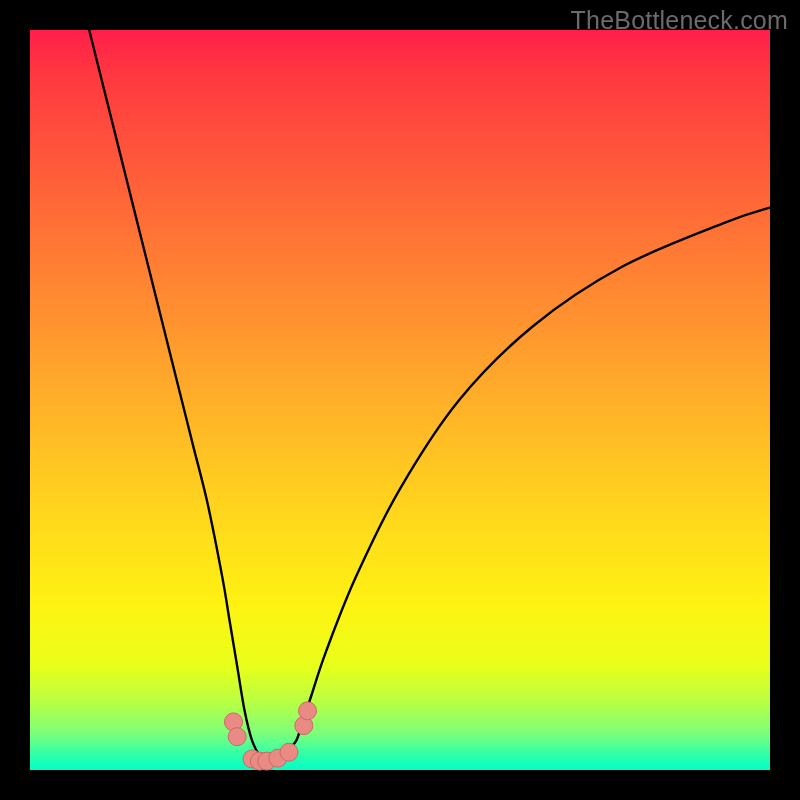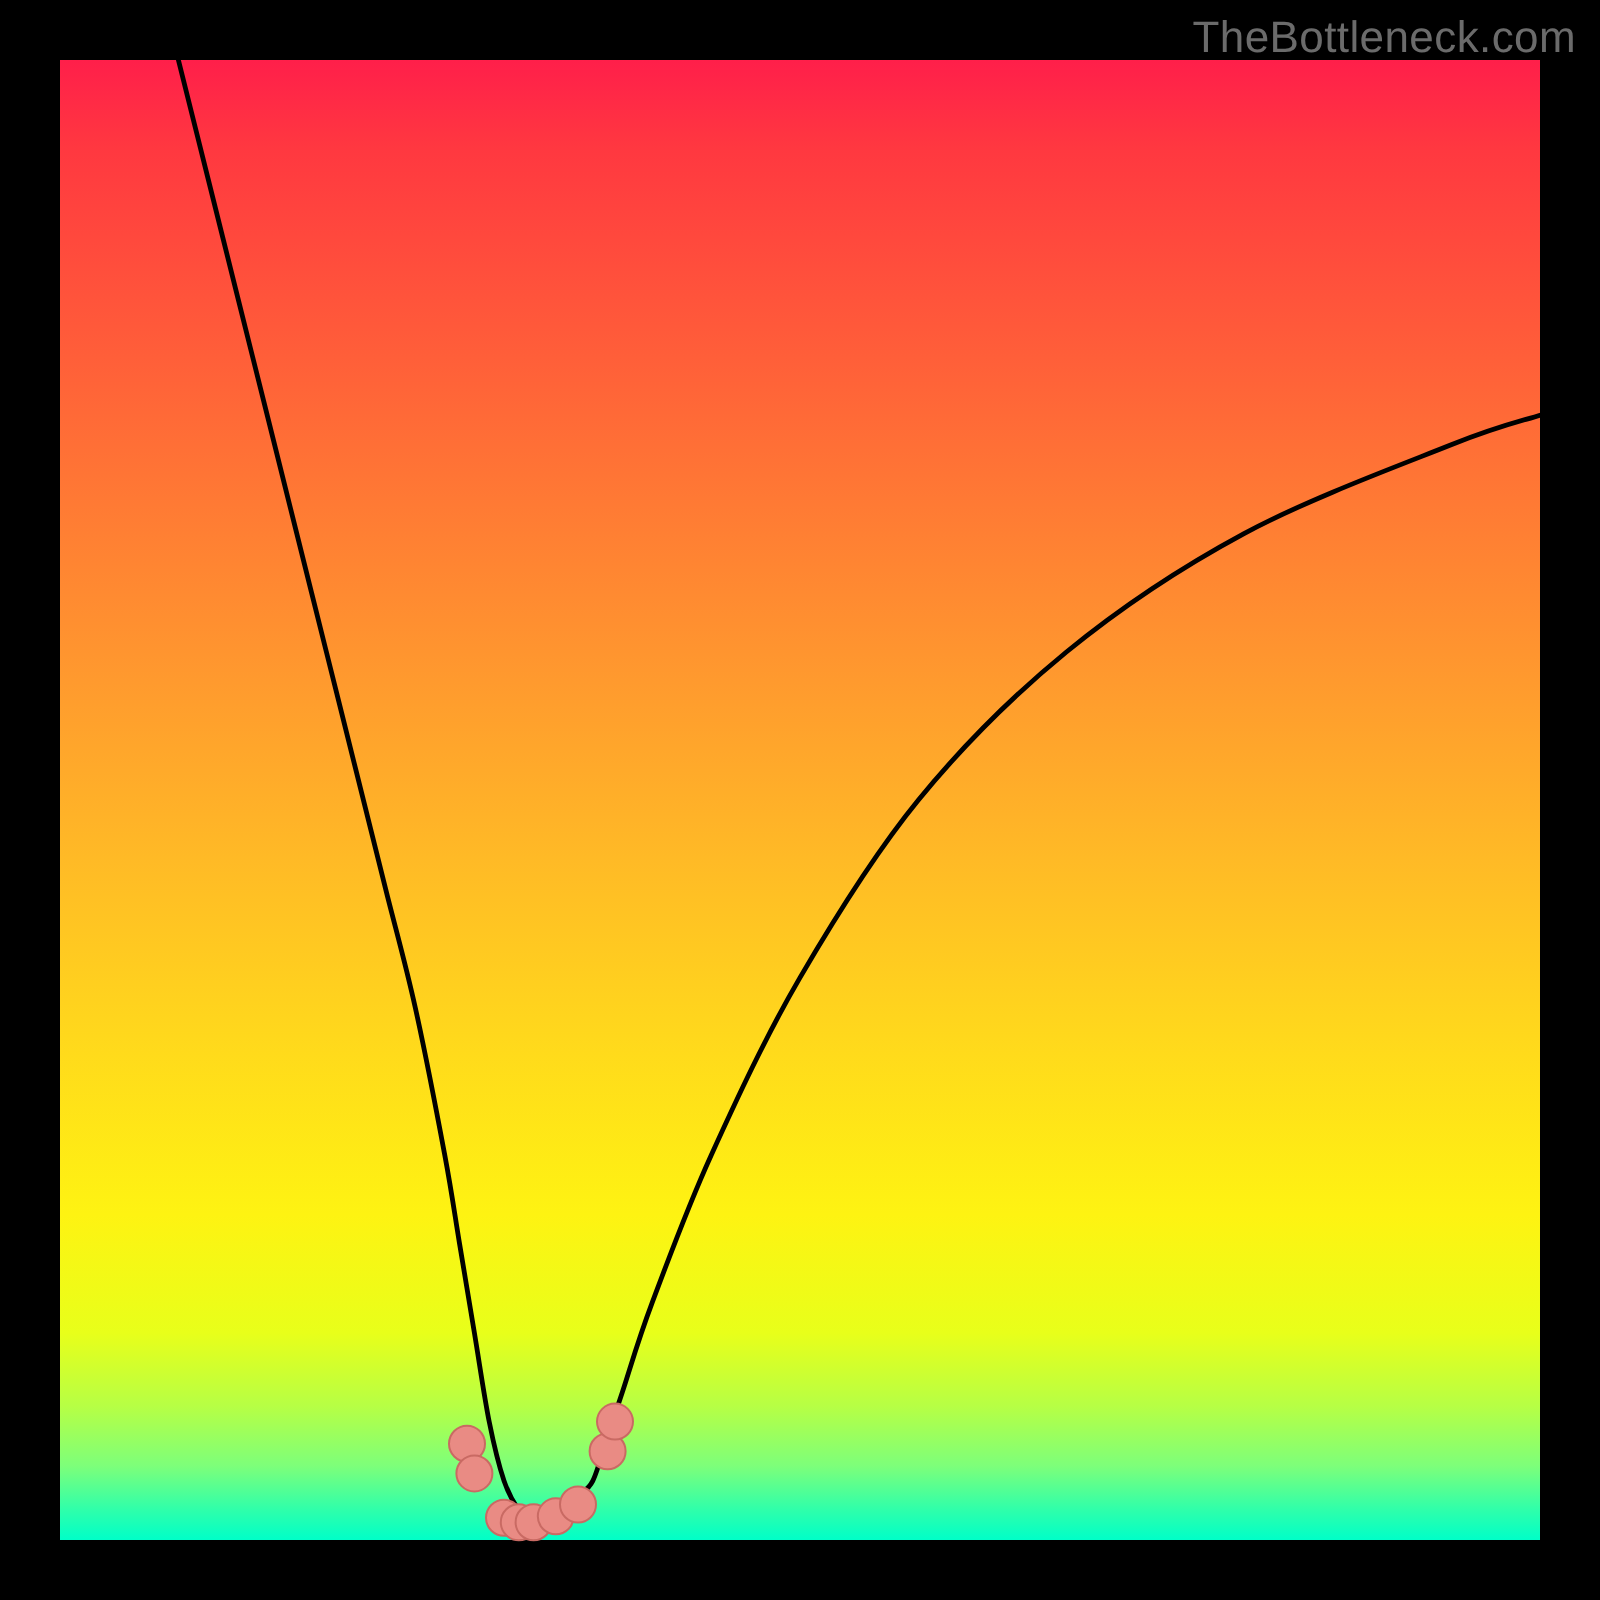--- a/index.html
+++ b/index.html
@@ -40,21 +40,21 @@
       #7dff7a 95%,
       #2effab 98%,
       #00ffc8 100%
     );
   }
   .watermark {
     position: absolute;
     top: 6px;
     right: 12px;
     color: #6b6b6b;
-    font-size: 22px;
+    font-size: 25px;
     letter-spacing: 0.2px;
     user-select: none;
   }
   svg.curve {
     position: absolute;
     left: 0;
     top: 0;
     width: 740px;
     height: 740px;
     overflow: visible;

